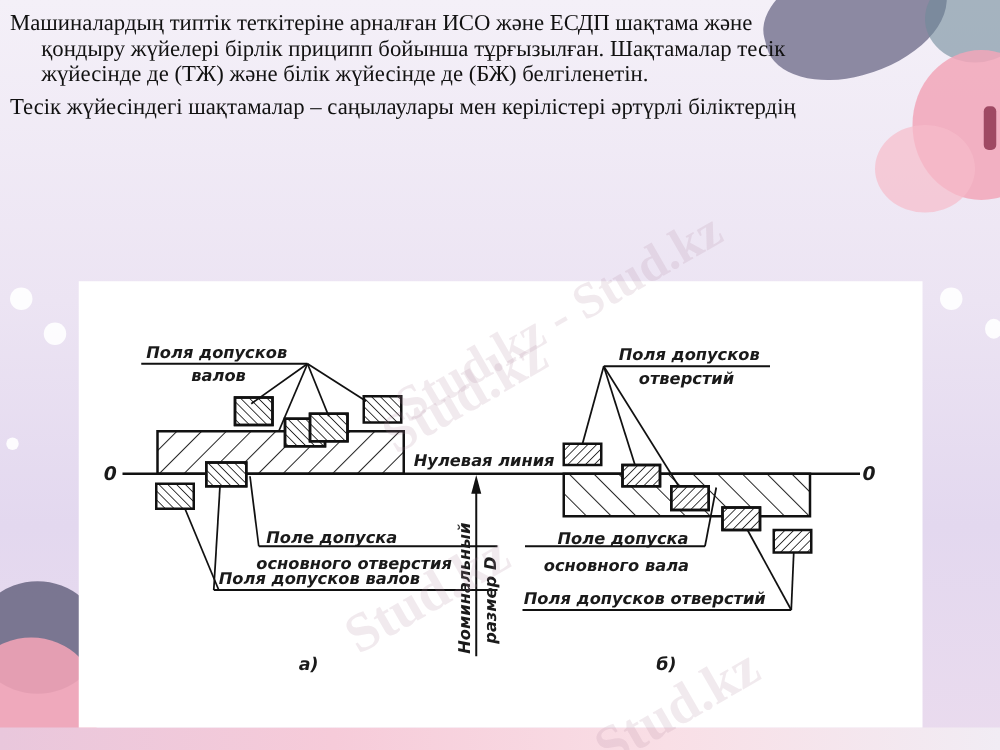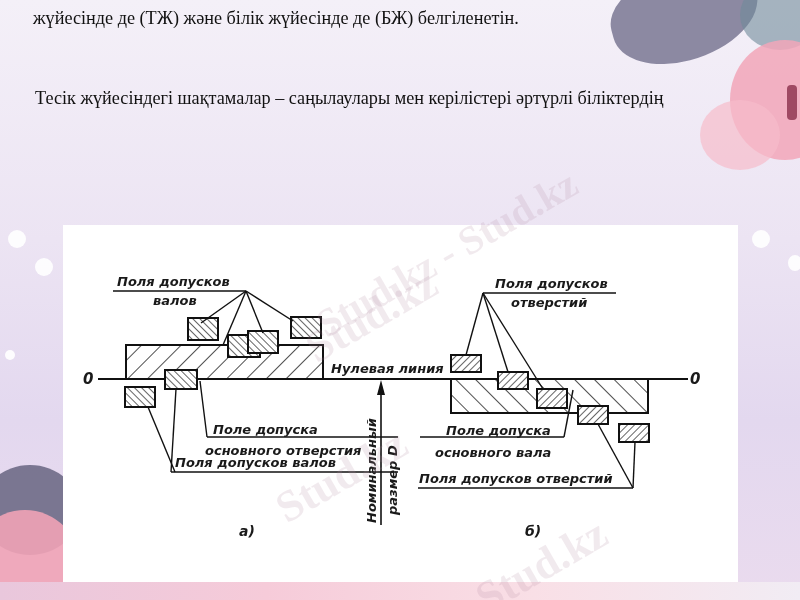--- a/index.html
+++ b/index.html
@@ -11,21 +11,21 @@
   .bg-layer { position:absolute; inset:0; pointer-events:none; }
   .blob { position:absolute; border-radius:50%; }
   .text-block {
     position:absolute; left:8px; right:12px; color:#111;
     font-size:18.2px; line-height:20.5px;
   }
   .para { position:relative; margin:0; }
   .para .first { display:block; padding-left:0; }
   .para .rest { display:block; padding-left:25px; }
   #p1 { top:8px; }
-  #p2 { top:88px;margin-left:27px; }
+  #p2 { top:75px; }
   .figure {
     position:absolute; left:63px; top:225px; width:675px; height:357px;
     background:#fff;
   }
   .figure svg { position:absolute; left:0; top:0; }
   .lbl { font-family:"DejaVu Sans", sans-serif; font-style:italic; font-weight:bold; fill:#1a1a1a; }
   .watermark { position:absolute; font-family:"Liberation Serif", serif; font-weight:bold; color:rgba(180,140,160,0.18); transform:rotate(-30deg); font-size:44px; pointer-events:none; white-space:nowrap; }
 </style>
 </head>
 <body>
@@ -46,20 +46,22 @@
   <div class="blob" style="left:35px;top:258px;width:18px;height:18px;background:#fff;opacity:.9;"></div>
   <div class="blob" style="left:5px;top:350px;width:10px;height:10px;background:#fff;opacity:.9;"></div>
   <div class="blob" style="left:752px;top:230px;width:18px;height:18px;background:#fff;opacity:.9;"></div>
   <div class="blob" style="left:788px;top:255px;width:14px;height:16px;background:#fff;opacity:.9;"></div>
 
   <div style="position:absolute;left:0;top:582px;width:800px;height:18px;background:linear-gradient(90deg,#e9c7dc,#f6cbd9,#f9dfe6,#f1ecf4);"></div>
 </div>
 
 <div class="text-block" id="p1">
   <p class="para">
+    <span class="first">Машиналардың типтік теткітеріне арналған ИСО және ЕСДП шақтама және</span>
+    <span class="rest">қондыру жүйелері бірлік приципп бойынша тұрғызылған. Шақтамалар тесік</span>
     <span class="rest">жүйесінде де (ТЖ) және білік жүйесінде де (БЖ) белгіленетін.</span>
   </p>
 </div>
 
 <div class="text-block" id="p2">
   <p class="para">
     <span class="first">Тесік жүйесіндегі шақтамалар – саңылаулары мен керілістері әртүрлі біліктердің</span>
   </p>
 </div>
 

